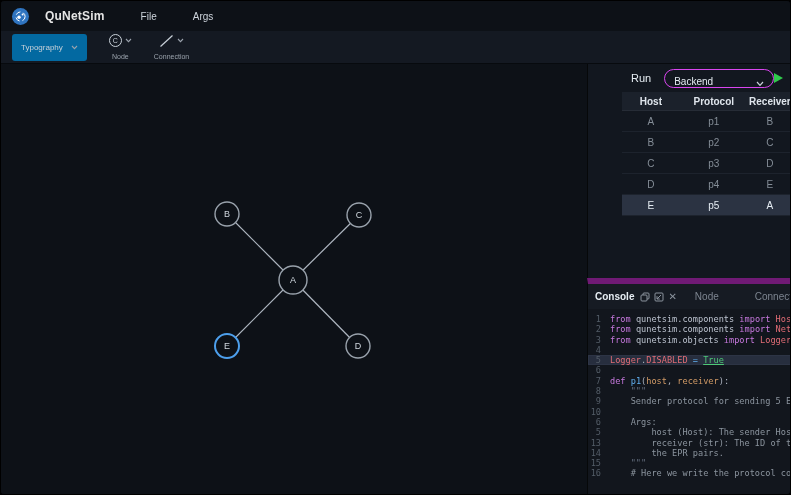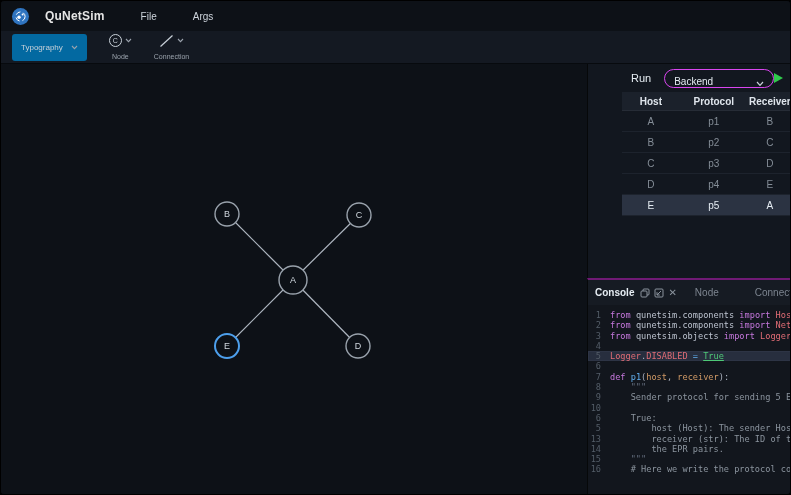--- a/index.html
+++ b/index.html
@@ -59,21 +59,21 @@
     border-bottom:5px solid transparent; border-left:9px solid #31c94d; cursor:pointer; }
   .htable { width:100%; font-size:10px; }
   .hrow { display:grid; grid-template-columns:34% 40% 26%; height:21px; align-items:center;
     text-align:center; color:#848d97; border-bottom:1px solid #1d232d; cursor:pointer; }
   .hrow.head { height:19px; background:#1b212b; color:#dfe5ec; font-weight:bold;
     border-bottom:1px solid #262c36; cursor:default; }
   .hrow.selected { background:#2b3342; color:#e6edf3; }
   
   .console {
     position:absolute; left:586px; top:277px; width:205px; height:218px;
-    background:#12161d; border-left:1px solid #060809; border-top:2px solid #701a75;
+    background:#12161d; border-left:1px solid #060809; border-top:6px solid #701a75;
   }
   .tabbar { height:25px; display:flex; align-items:center; padding:0 7px; background:#161b23; }
   .tab-active { color:#e6edf3; font-size:10px; font-weight:bold; }
   .tabicons { display:flex; align-items:center; gap:4px; margin-left:6px; }
   .tabicons svg, .tabicons span { cursor:pointer; }
   .xicon { color:#8b949e; font-size:10px; line-height:10px; }
   .tab { color:#7d8590; font-size:10px; margin-left:18px; cursor:pointer; }
   .tabdiv { width:1px; height:13px; background:#2b313c; margin-left:18px; }
   .code { padding-top:5px; font-family:"DejaVu Sans Mono", monospace; font-size:8.6px; }
   .cline { display:flex; height:10.3px; line-height:10.3px; white-space:pre; }
@@ -229,21 +229,21 @@
         <div class="cline"><span class="ln">1</span><span class="tok-kw">from </span><span class="tok-mod">qunetsim.components</span><span class="tok-kw"> import </span><span class="tok-type">Host</span></div>
         <div class="cline"><span class="ln">2</span><span class="tok-kw">from </span><span class="tok-mod">qunetsim.components</span><span class="tok-kw"> import </span><span class="tok-type">Network</span></div>
         <div class="cline"><span class="ln">3</span><span class="tok-kw">from </span><span class="tok-mod">qunetsim.objects</span><span class="tok-kw"> import </span><span class="tok-type">Logger</span></div>
         <div class="cline"><span class="ln">4</span></div>
         <div class="cline active"><span class="ln">5</span><span class="tok-type">Logger</span><span class="tok-plain">.</span><span class="tok-type">DISABLED</span><span class="tok-op"> = </span><span class="tok-bool">True</span></div>
         <div class="cline"><span class="ln">6</span></div>
         <div class="cline"><span class="ln">7</span><span class="tok-kw">def </span><span class="tok-fn">p1</span><span class="tok-plain">(</span><span class="tok-param">host</span><span class="tok-plain">, </span><span class="tok-param">receiver</span><span class="tok-plain">):</span></div>
         <div class="cline"><span class="ln">8</span><span class="tok-dim">    """</span></div>
         <div class="cline"><span class="ln">9</span><span class="tok-gray">    Sender protocol for sending 5 EPR pairs.</span></div>
         <div class="cline"><span class="ln">10</span></div>
-        <div class="cline"><span class="ln">6</span><span class="tok-gray">    True:</span></div>
+        <div class="cline"><span class="ln">6</span><span class="tok-gray">    Args:</span></div>
         <div class="cline"><span class="ln">5</span><span class="tok-gray">        host (Host): The sender Host.</span></div>
         <div class="cline"><span class="ln">13</span><span class="tok-gray">        receiver (str): The ID of the receiver of</span></div>
         <div class="cline"><span class="ln">14</span><span class="tok-gray">        the EPR pairs.</span></div>
         <div class="cline"><span class="ln">15</span><span class="tok-dim">    """</span></div>
         <div class="cline"><span class="ln">16</span><span class="tok-gray">    # Here we write the protocol code for a</span></div>
       </div>
   </div>
 
 </div>
 

